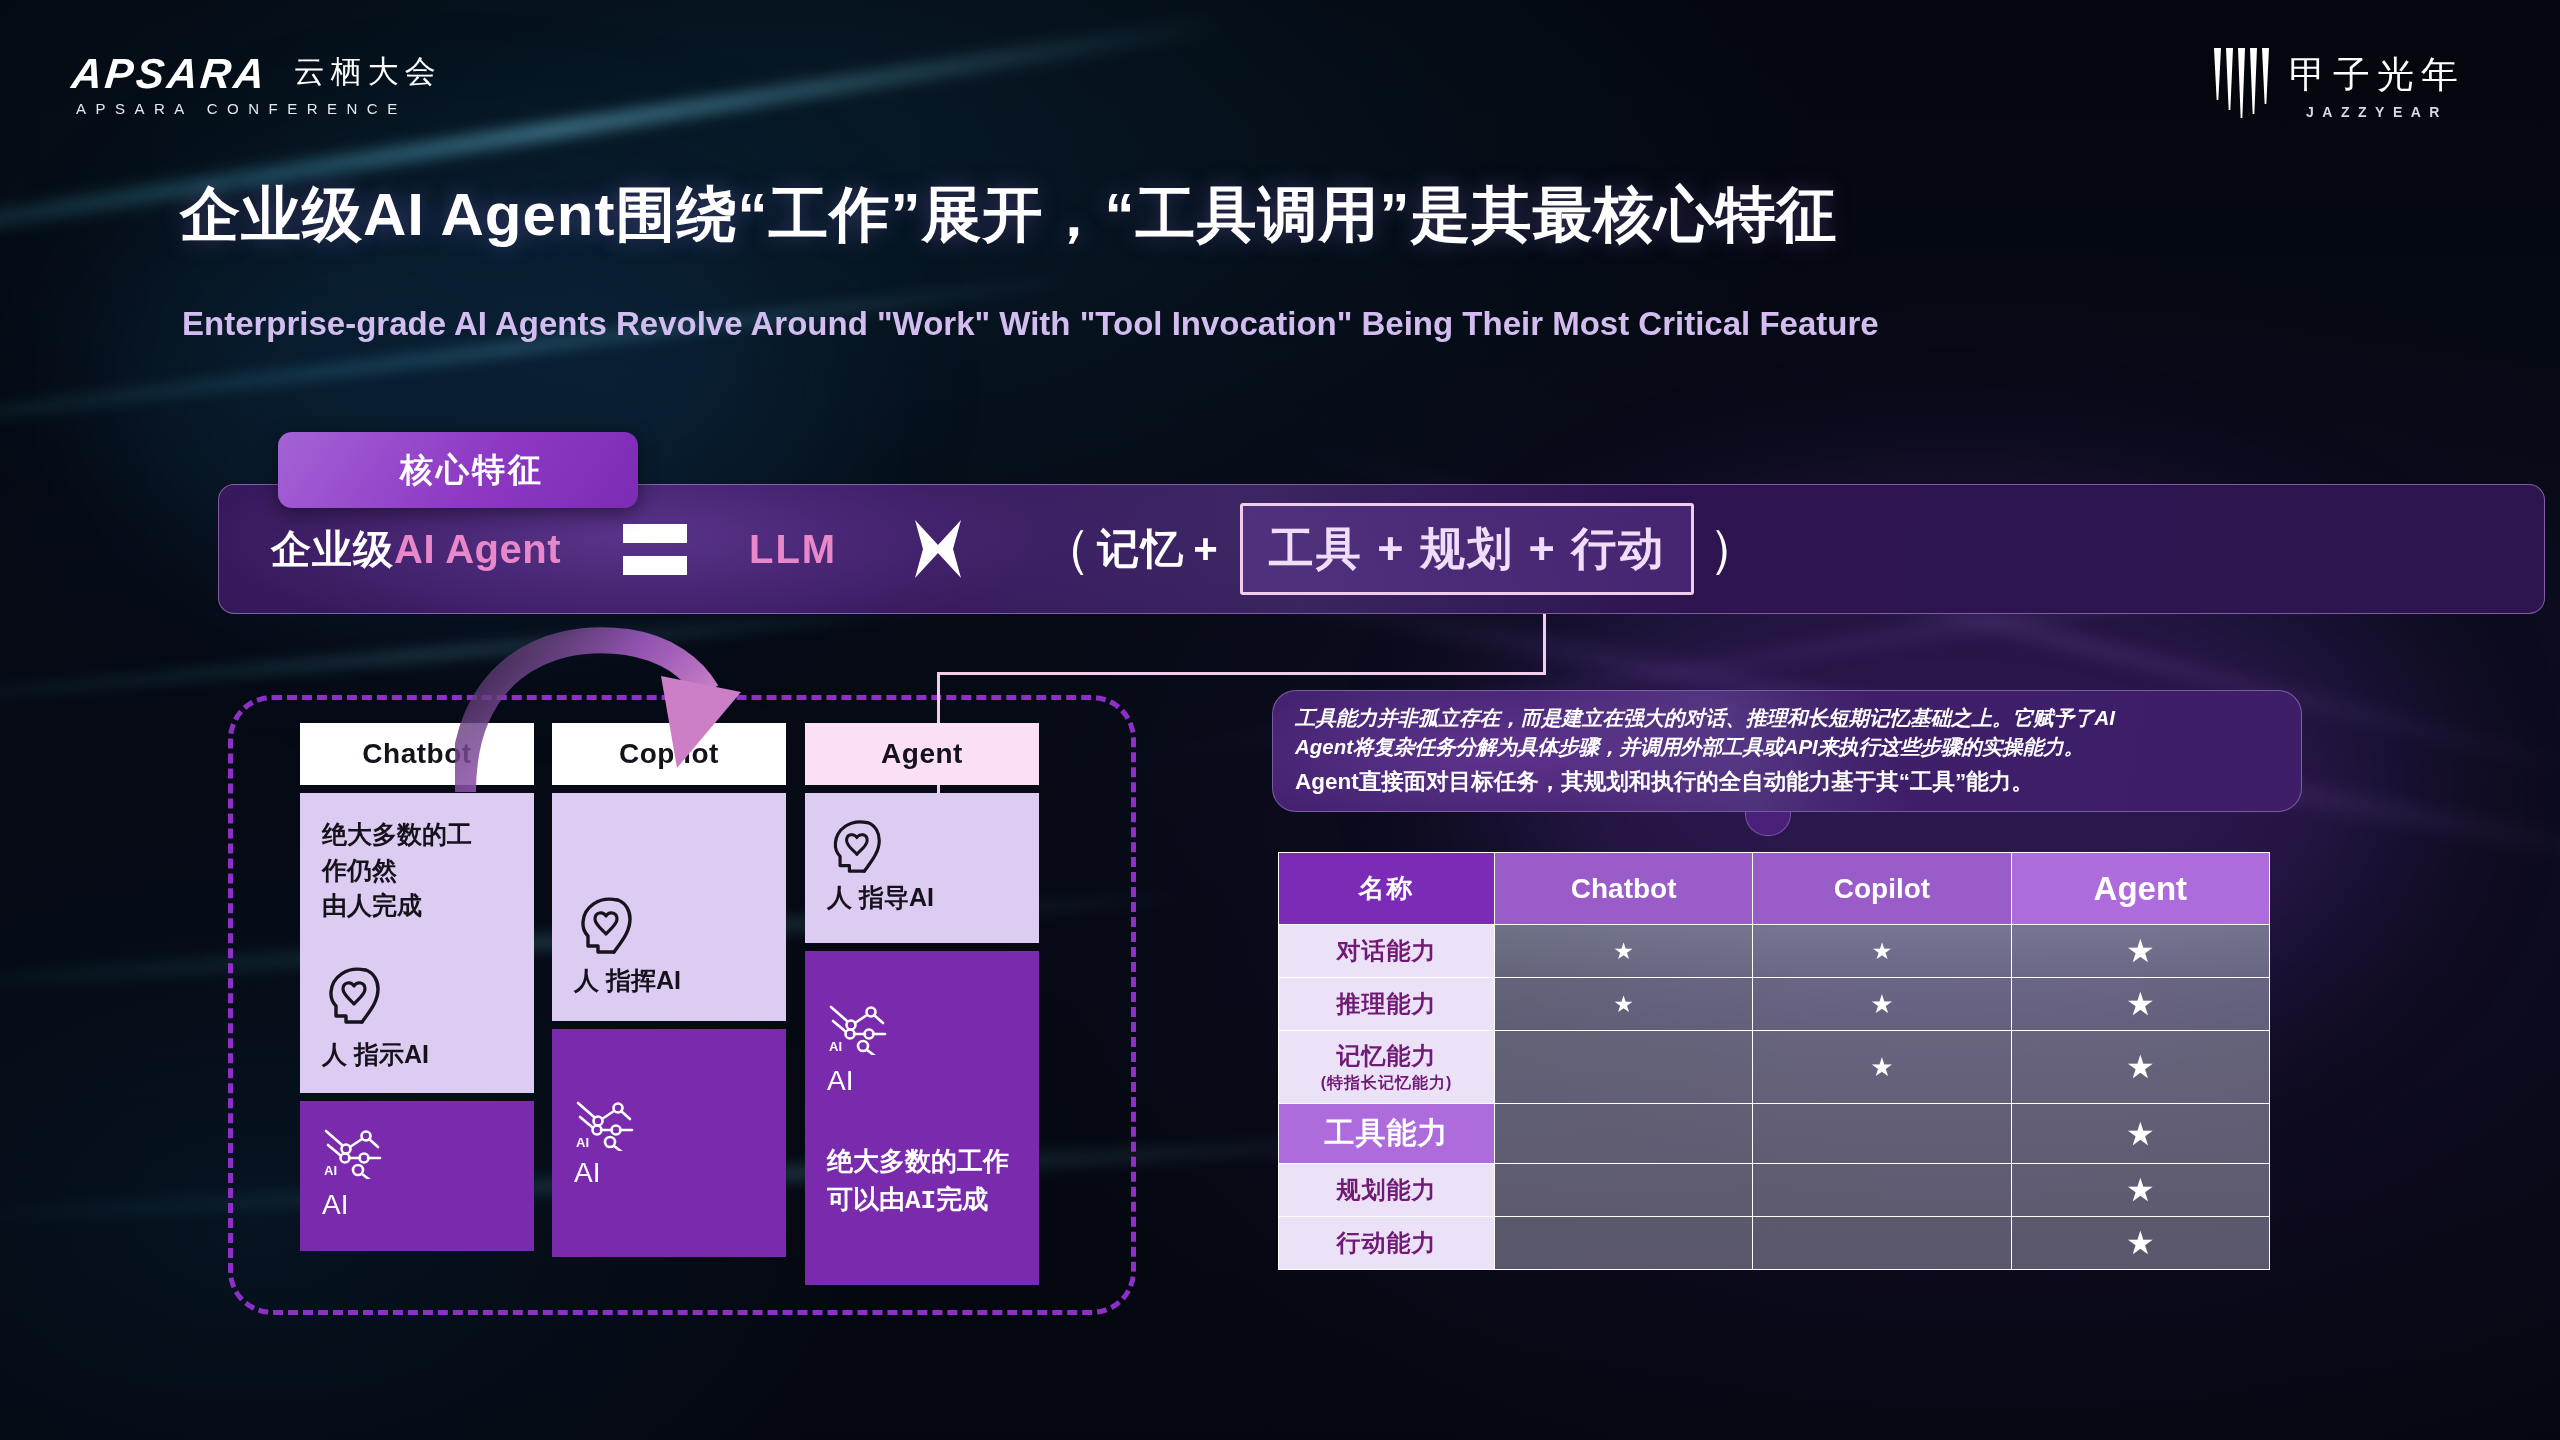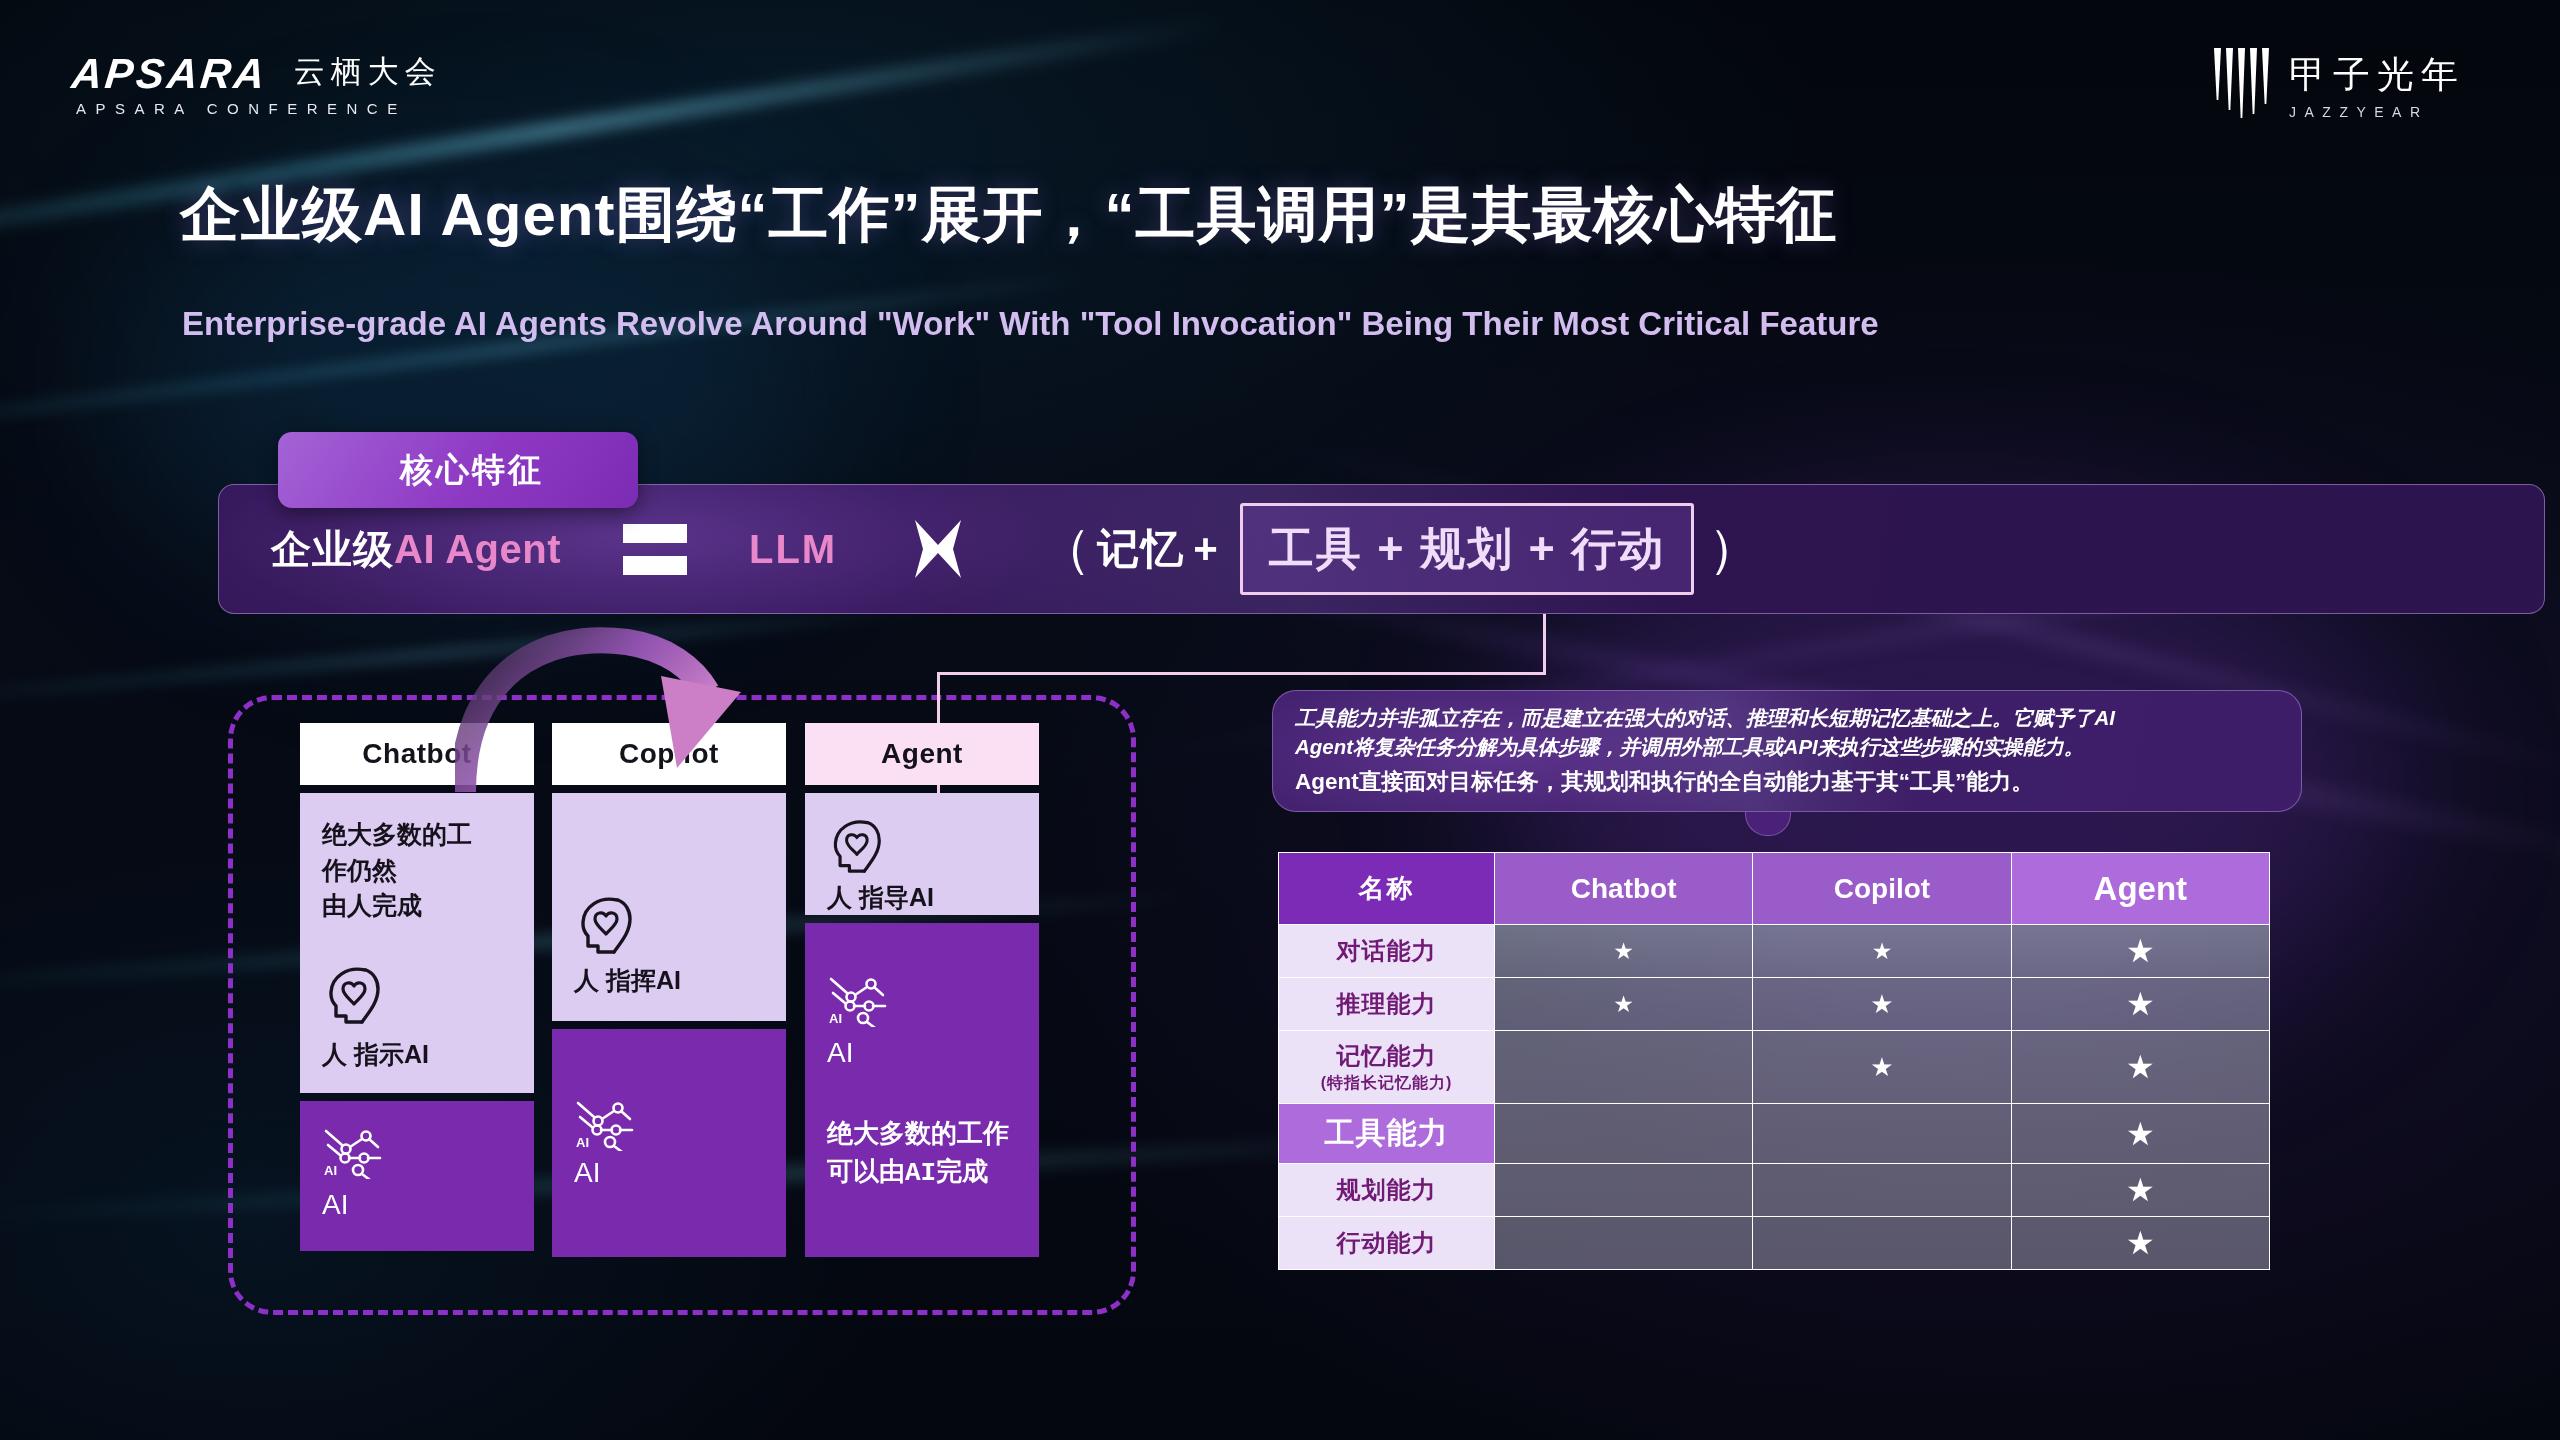--- a/index.html
+++ b/index.html
@@ -63,21 +63,21 @@
   .jazz-bars i {
     display: block; width: 7px; background: #fff;
     clip-path: polygon(0 0, 100% 0, 62% 100%, 38% 100%);
   }
   .jazz-text-cn {
     font-size: 37px; color: #fff; letter-spacing: 7px; line-height: 1;
     margin-top: 8px; font-weight: 400;
   }
   .jazz-text-en {
     font-size: 14px; color: #d8d8e0; letter-spacing: 8.5px;
-    margin-top: 11px; font-weight: 400;
+    margin-top: 11px; font-weight: 700; text-align: center;
   }
 
   
   .title-cn {
     position: absolute; left: 180px; top: 175px;
     font-size: 60px; font-weight: 700; color: #ffffff;
     letter-spacing: 1px; white-space: nowrap;
     text-shadow: 0 0 22px rgba(150,120,230,0.35);
   }
   .title-en {
@@ -386,21 +386,21 @@
             <path d="M40 49 L52 58"></path>
         </g>
         <text x="2" y="50" font-size="13" font-weight="700" fill="#fff" font-family="Liberation Sans, sans-serif">AI</text>
       </svg>
       <div class="ai-label">AI</div>
     </div>
   </div>
 
   <div class="col" style="left:805px; top:723px; width:234px;">
     <div class="col-head head-pink">Agent</div>
-    <div class="panel-light" style="height:122px; margin-top:8px;">
+    <div class="panel-light" style="height:150px; margin-top:8px;">
       <svg width="56" height="58" viewBox="0 0 60 62">
         <path d="M43 6 C25 2, 10 13, 9 28 C8.5 35, 11 39, 14 42 L14 52 L24 52 L24 58 L40 58" stroke="#17131f" stroke-width="3.4" fill="none" stroke-linejoin="round" stroke-linecap="round"></path>
         <path d="M44 6 C52 9, 56 17, 56 25 C56 38, 47 48, 40 58" stroke="#17131f" stroke-width="3.4" fill="none" stroke-linecap="round"></path>
         <path d="M32 22 C29 17, 21 18, 21 25 C21 31, 30 37, 32 40 C34 37, 43 31, 43 25 C43 18, 35 17, 32 22 Z" stroke="#17131f" stroke-width="3.2" fill="none" stroke-linejoin="round"></path>
       </svg>
       <div class="icon-line" style="margin-top:2px">人 指导AI</div>
     </div>
     <div class="panel-deep" style="height:334px; margin-top:8px;">
       <svg width="62" height="54" viewBox="0 0 62 54" style="margin-top:26px">
         <g stroke="#fff" stroke-width="2.6" fill="none" stroke-linecap="round">

